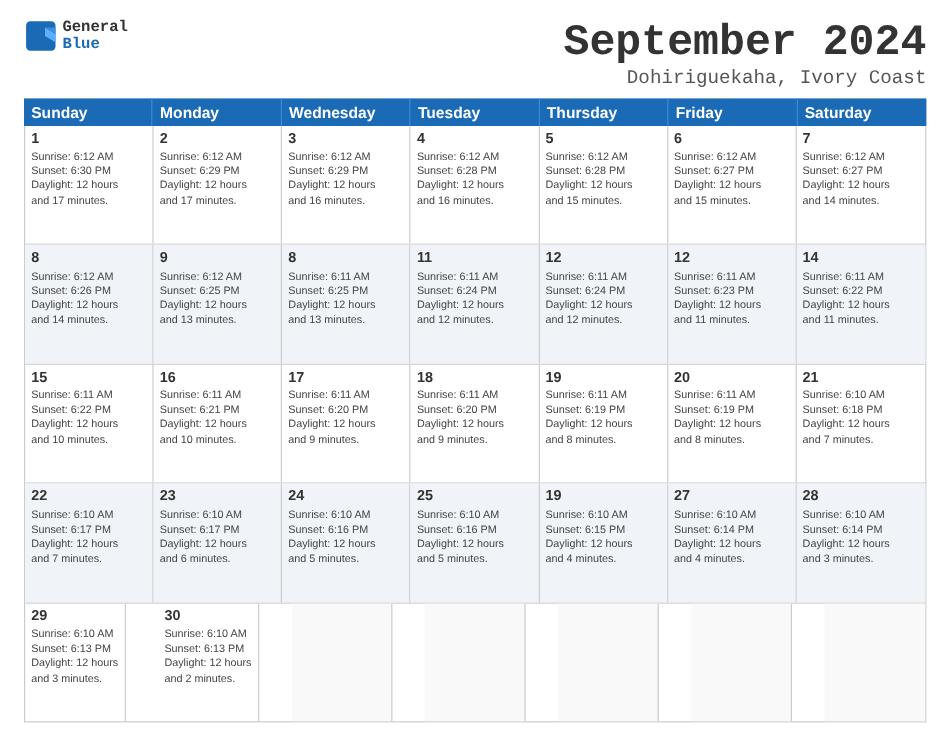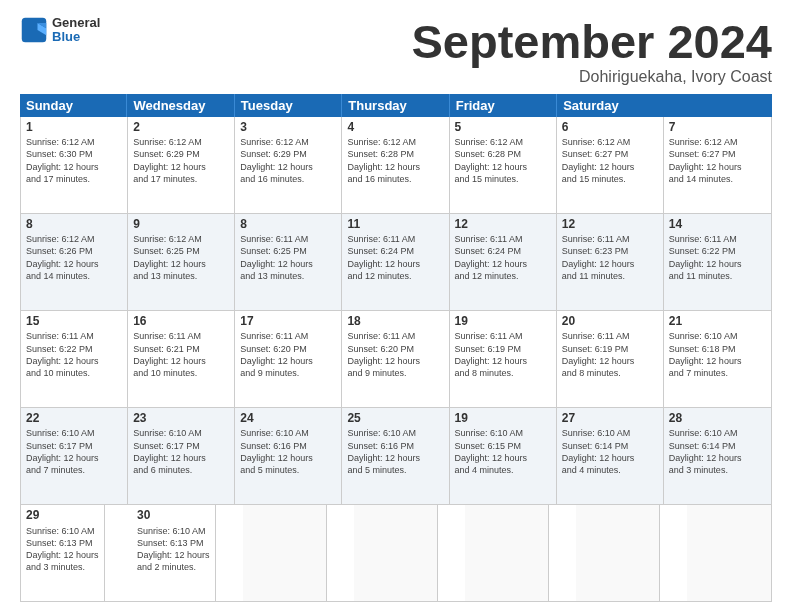--- a/index.html
+++ b/index.html
@@ -15,35 +15,36 @@
       height: 612px;
       padding: 16px 20px 10px 20px;
       display: flex;
       flex-direction: column;
     }
     .top-section {
       display: flex;
       justify-content: space-between;
       align-items: flex-start;
       margin-bottom: 8px;
+      font-family: Liberation Mono, monospace;
     }
     .logo {
       display: flex;
       align-items: center;
       gap: 4px;
     }
     .logo-icon {
       width: 28px;
       height: 28px;
     }
     .title-section {
       text-align: right;
     }
     .main-title {
-      font-size: 47px;
+      font-size: 36px;
       font-weight: bold;
       color: #333;
       line-height: 1.1;
     }
     .subtitle {
       font-size: 16px;
       color: #555;
     }
     .calendar {
       flex: 1;
@@ -138,20 +139,21 @@
     </div>
     <div class="title-section">
       <div class="main-title">September 2024</div>
       <div class="subtitle">Dohiriguekaha, Ivory Coast</div>
     </div>
   </div>
 
   <div class="calendar">
     <div class="cal-header">
     <div class="cal-header-cell">Sunday</div>
+        <div class="cal-header-cell">Monday</div>
         <div class="cal-header-cell">Wednesday</div>
         <div class="cal-header-cell">Tuesday</div>
         <div class="cal-header-cell">Thursday</div>
         <div class="cal-header-cell">Friday</div>
         <div class="cal-header-cell">Saturday</div>
       </div>
     <div class="cal-body">
     <div class="cal-row">
           <div class="cal-cell">
             <span class="day-num">1</span>

